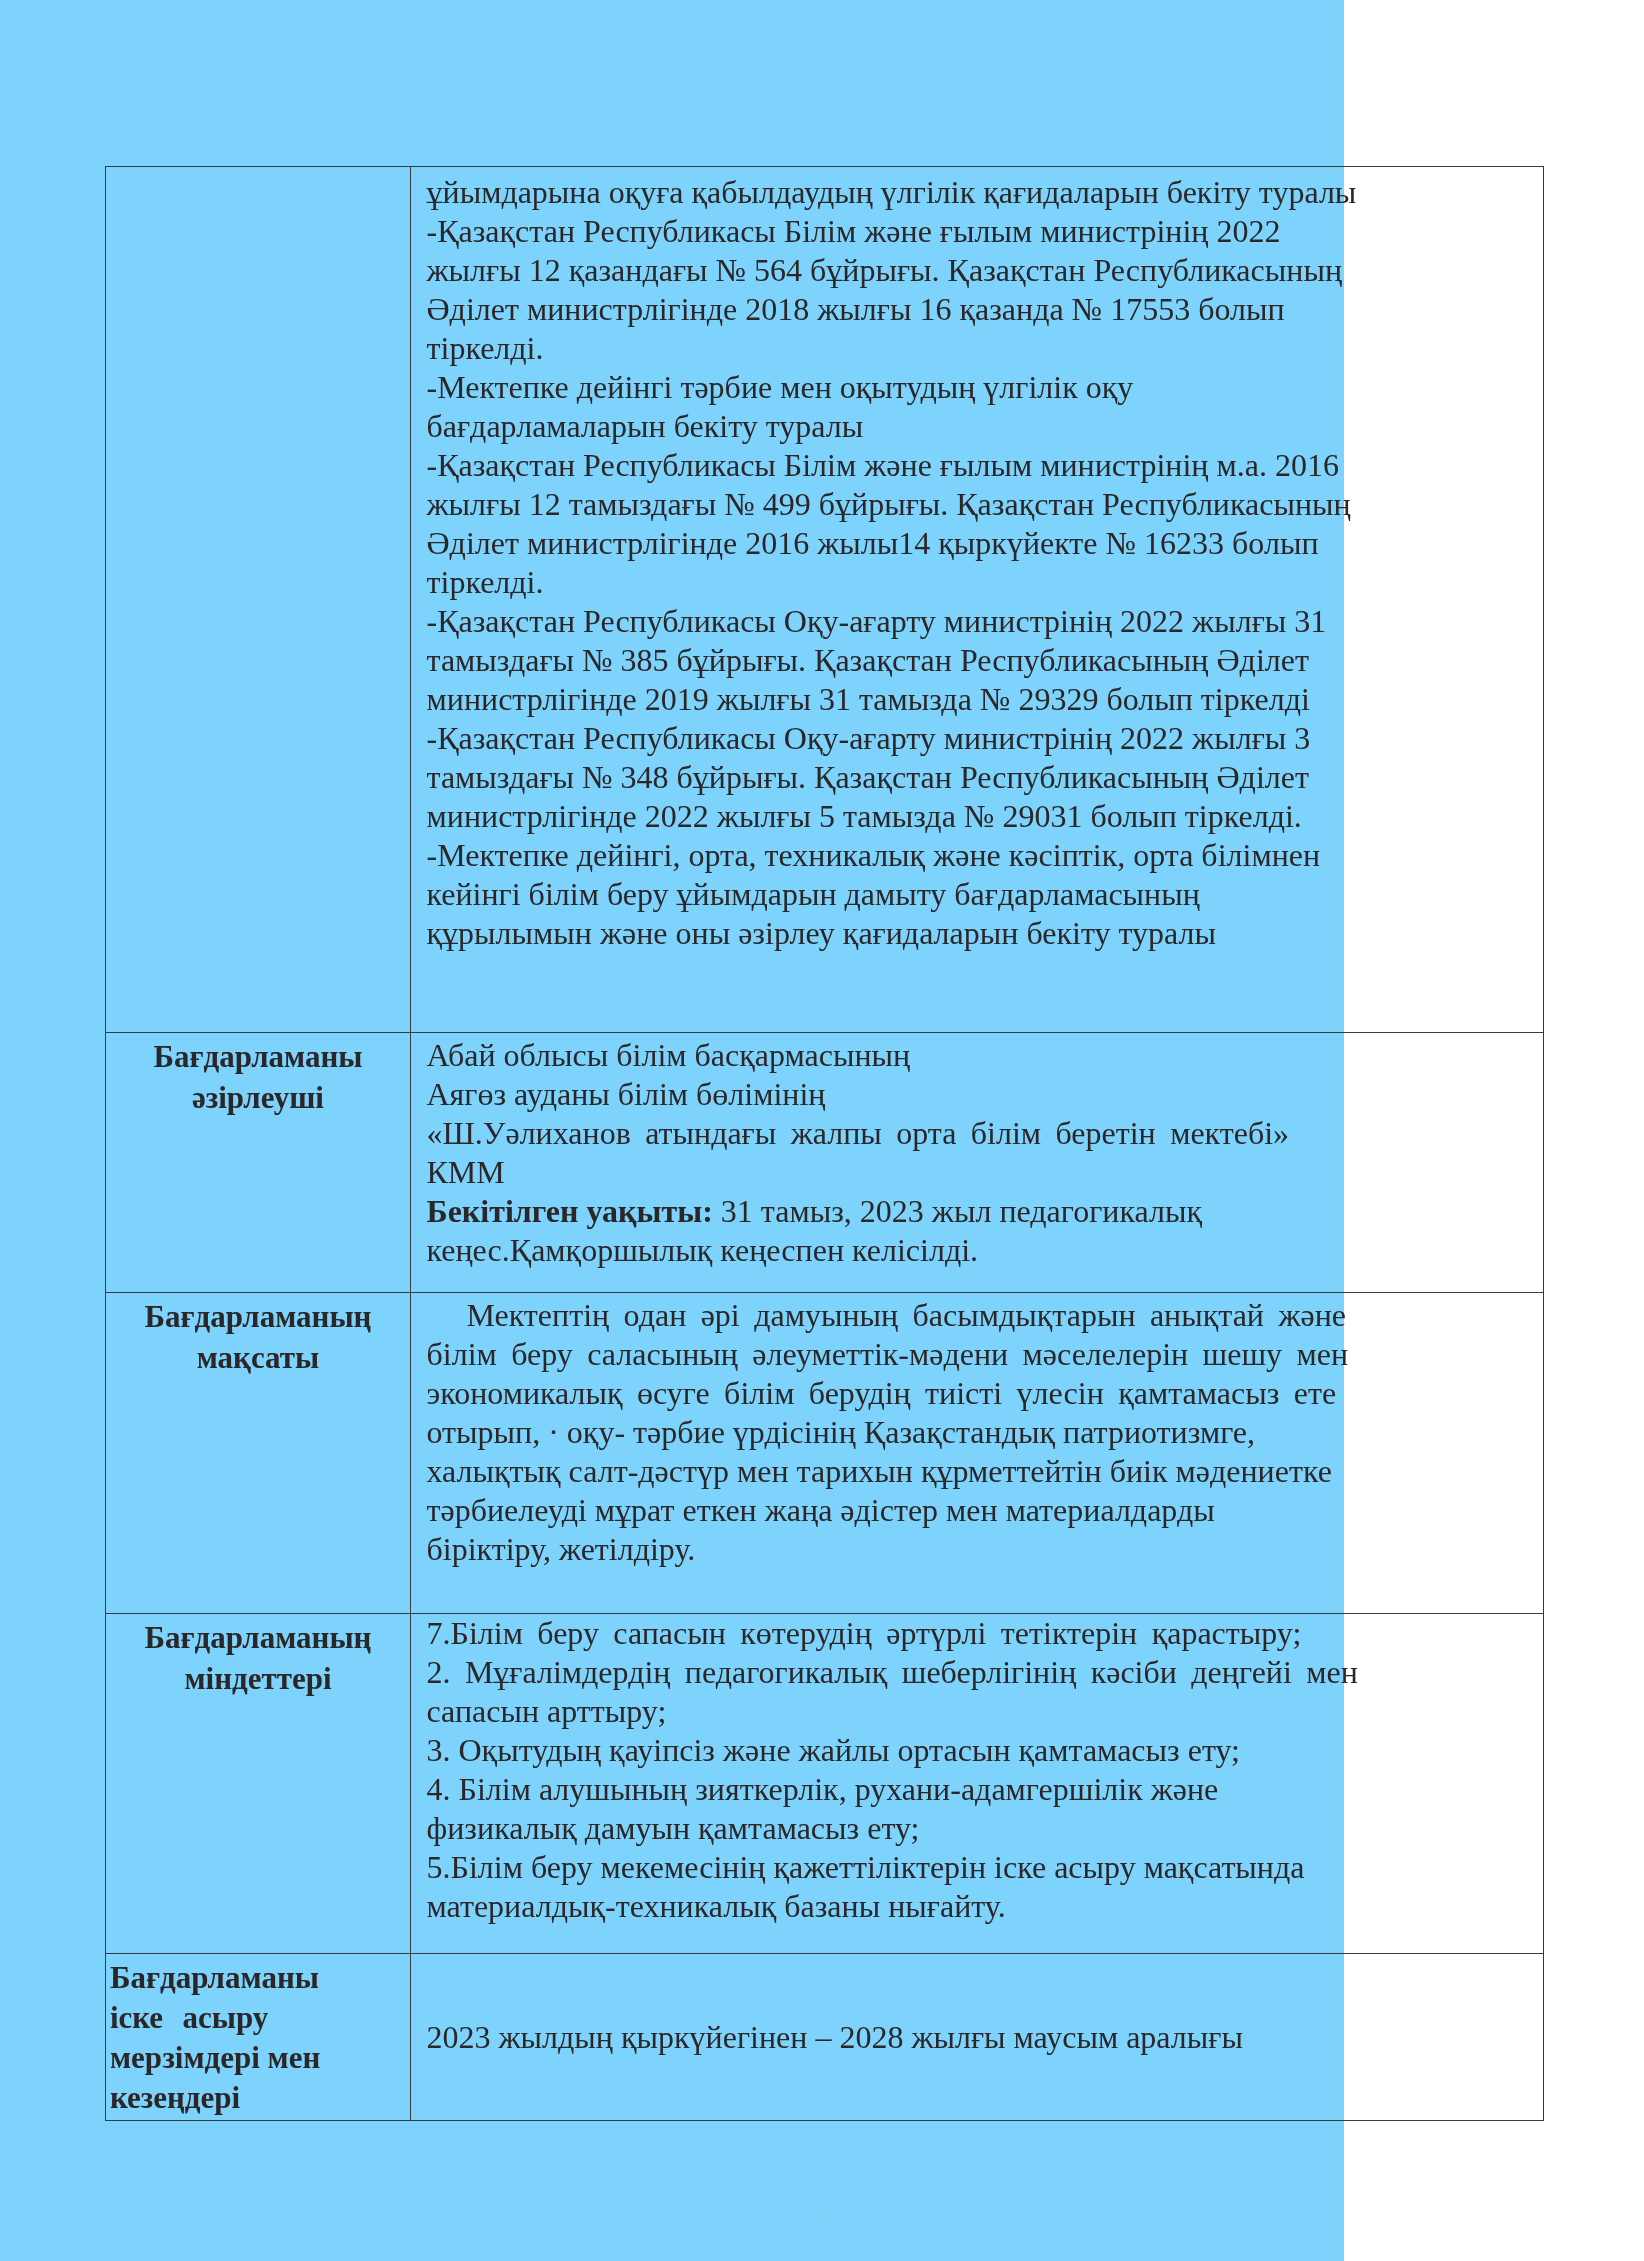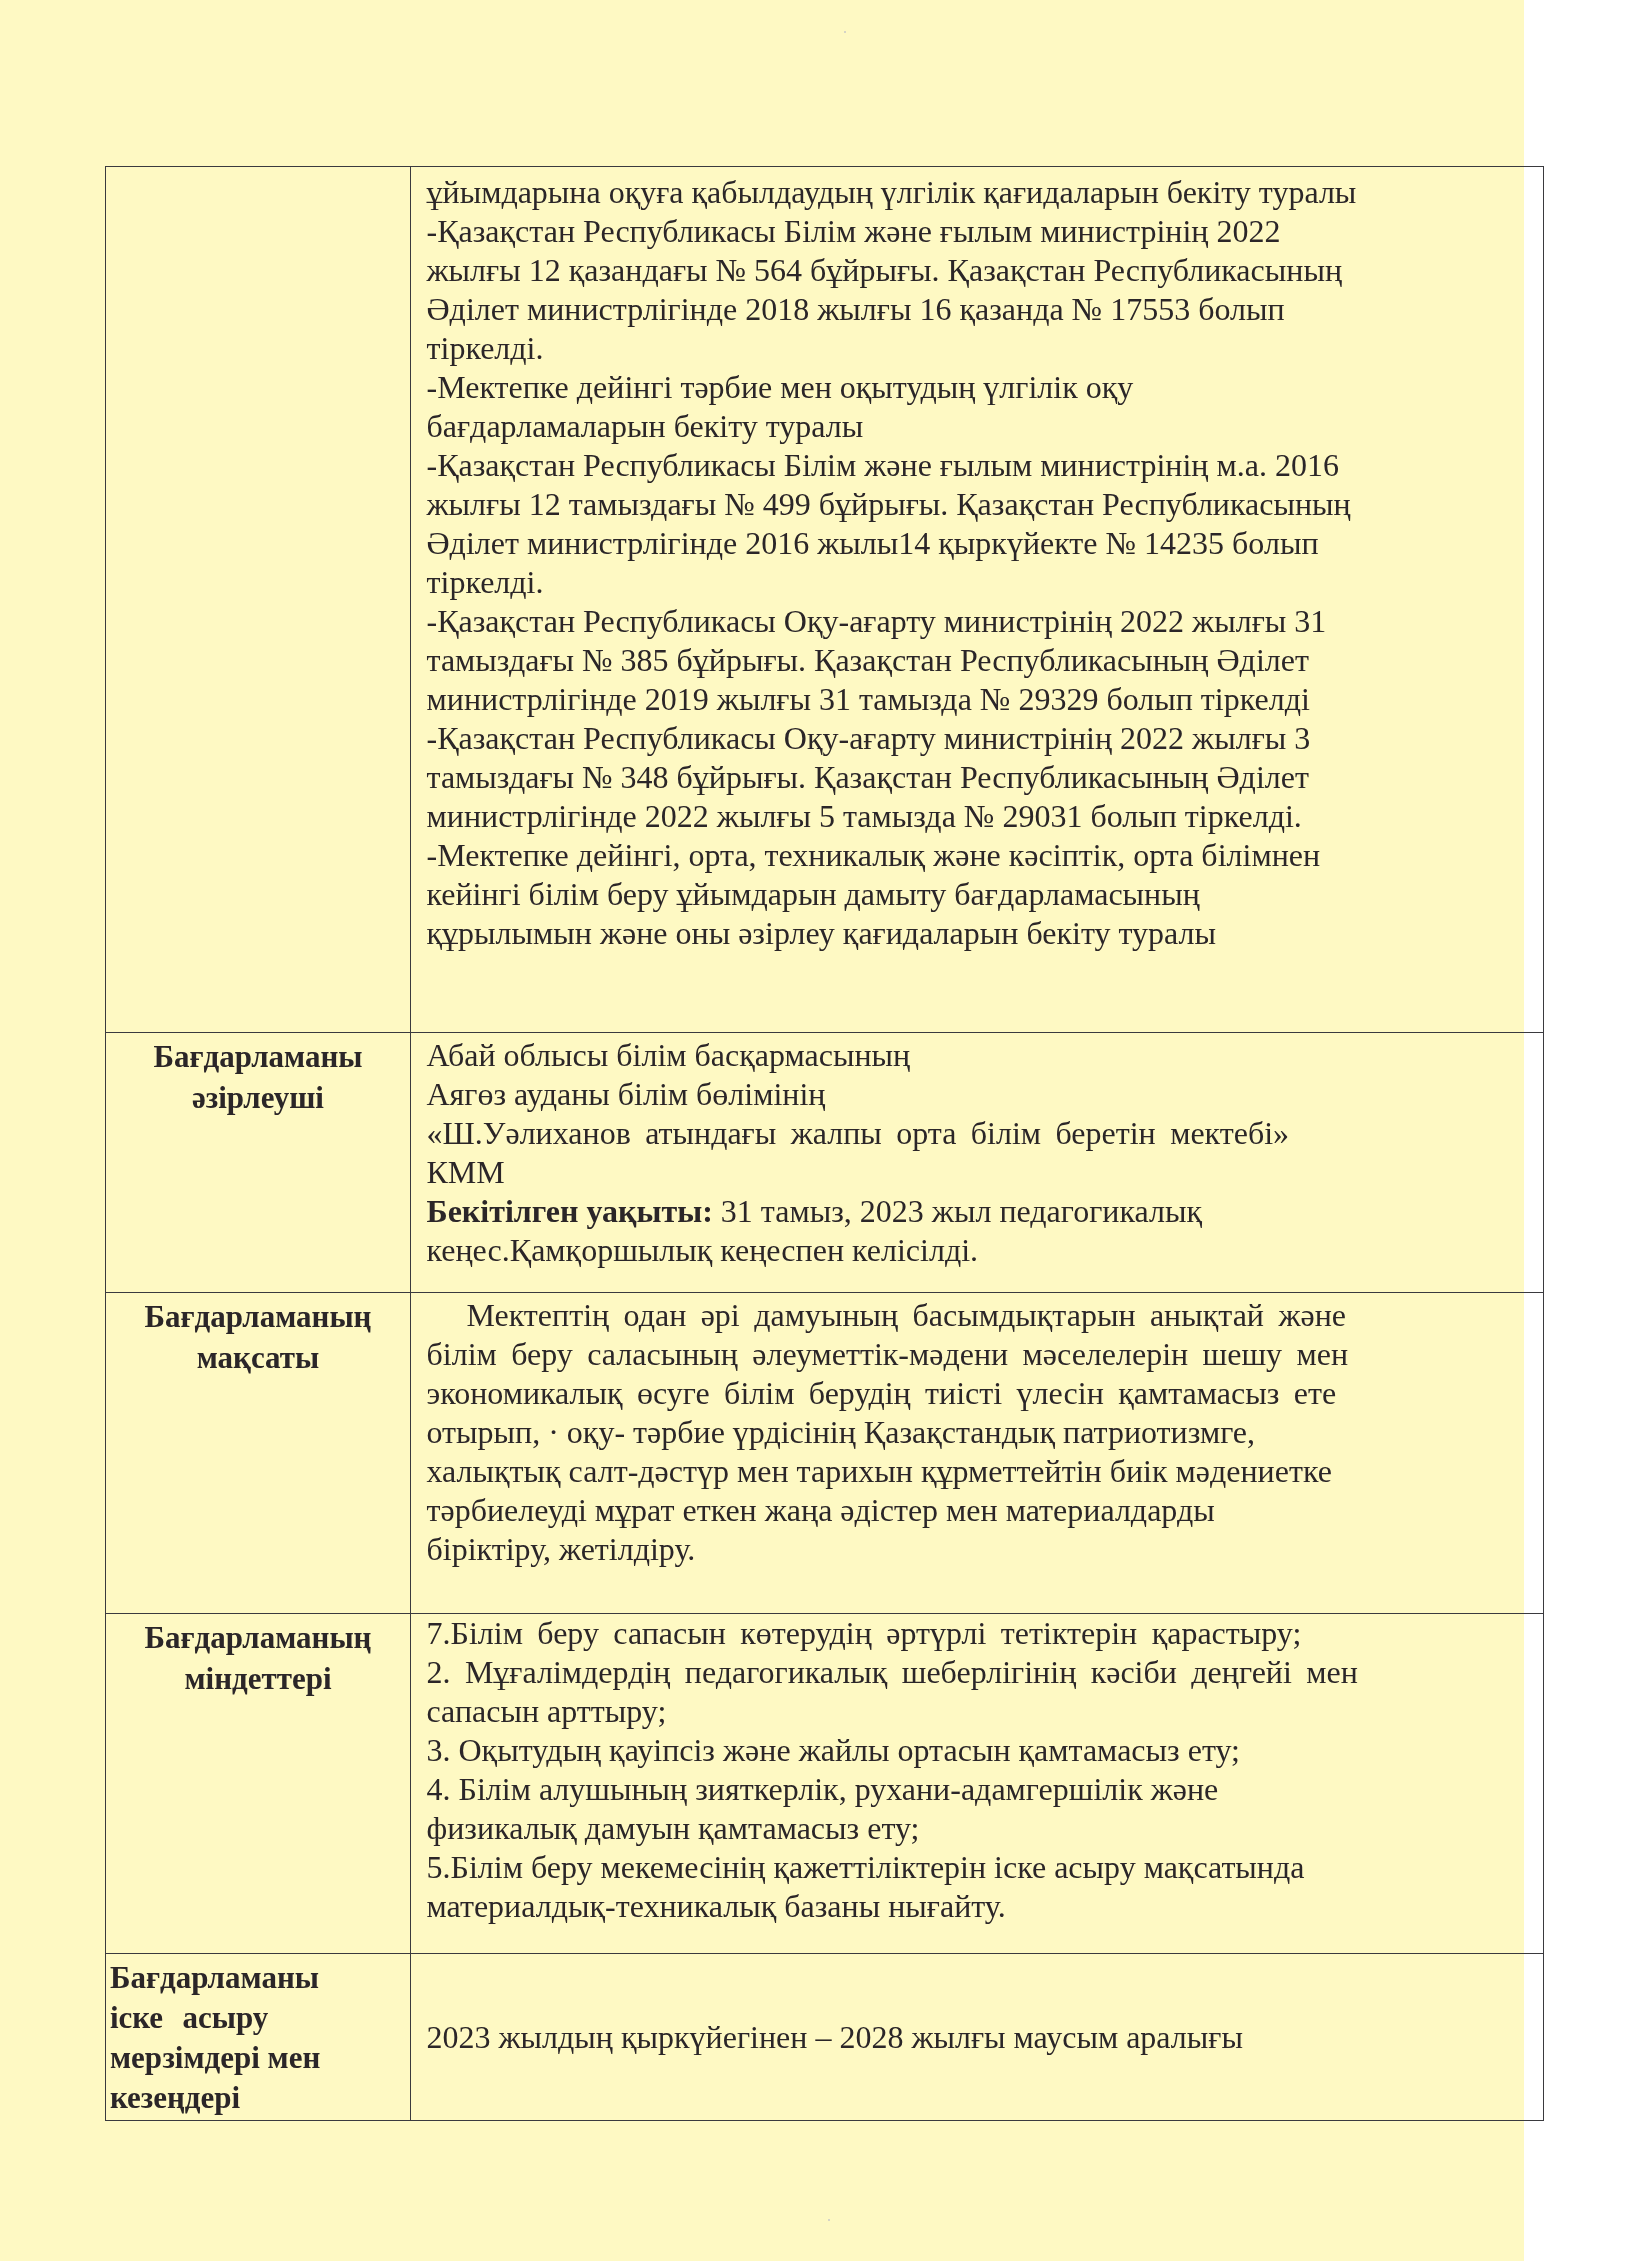--- a/index.html
+++ b/index.html
@@ -11,22 +11,22 @@
       width: 1644px;
       height: 2261px;
       position: relative;
       overflow: hidden;
       font-family: "Liberation Serif", "DejaVu Serif", serif;
       color: #2b2628;
     }
     .page {
       position: absolute;
       left: 0; top: 0;
-      width: 1524px; height: 2261px;
-      background: #fef9c3;
+      width: 1344px; height: 2261px;
+      background: #7dd3fc;
     }
     table.doc-table {
       position: absolute;
       left: 105px;
       top: 166px;
       width: 1438px;
       border-collapse: collapse;
       table-layout: fixed;
     }
     table.doc-table td {
@@ -102,21 +102,21 @@
         <td class="value-cell">
           <span class="line">ұйымдарына оқуға қабылдаудың үлгілік қағидаларын бекіту туралы</span>
           <span class="line">-Қазақстан Республикасы Білім және ғылым министрінің 2022</span>
           <span class="line">жылғы 12 қазандағы  № 564 бұйрығы. Қазақстан Республикасының</span>
           <span class="line">Әділет министрлігінде 2018 жылғы  16 қазанда № 17553 болып</span>
           <span class="line">тіркелді.</span>
           <span class="line">-Мектепке дейінгі тәрбие мен оқытудың үлгілік оқу</span>
           <span class="line">бағдарламаларын бекіту туралы</span>
           <span class="line">-Қазақстан Республикасы Білім және ғылым министрінің м.а. 2016</span>
           <span class="line">жылғы 12 тамыздағы  № 499 бұйрығы. Қазақстан Республикасының</span>
-          <span class="line">Әділет министрлігінде  2016 жылы14 қыркүйекте № 14235 болып</span>
+          <span class="line">Әділет министрлігінде  2016 жылы14 қыркүйекте № 16233 болып</span>
           <span class="line">тіркелді.</span>
           <span class="line">-Қазақстан Республикасы Оқу-ағарту министрінің 2022 жылғы 31</span>
           <span class="line">тамыздағы № 385 бұйрығы. Қазақстан Республикасының Әділет</span>
           <span class="line">министрлігінде 2019 жылғы 31 тамызда № 29329 болып тіркелді</span>
           <span class="line">-Қазақстан Республикасы Оқу-ағарту министрінің 2022 жылғы 3</span>
           <span class="line">тамыздағы № 348 бұйрығы. Қазақстан Республикасының Әділет</span>
           <span class="line">министрлігінде 2022 жылғы 5 тамызда     № 29031 болып тіркелді.</span>
           <span class="line">-Мектепке дейінгі, орта, техникалық және кәсіптік, орта білімнен</span>
           <span class="line">кейінгі білім беру ұйымдарын дамыту бағдарламасының</span>
           <span class="line">құрылымын және оны әзірлеу қағидаларын бекіту туралы</span>

